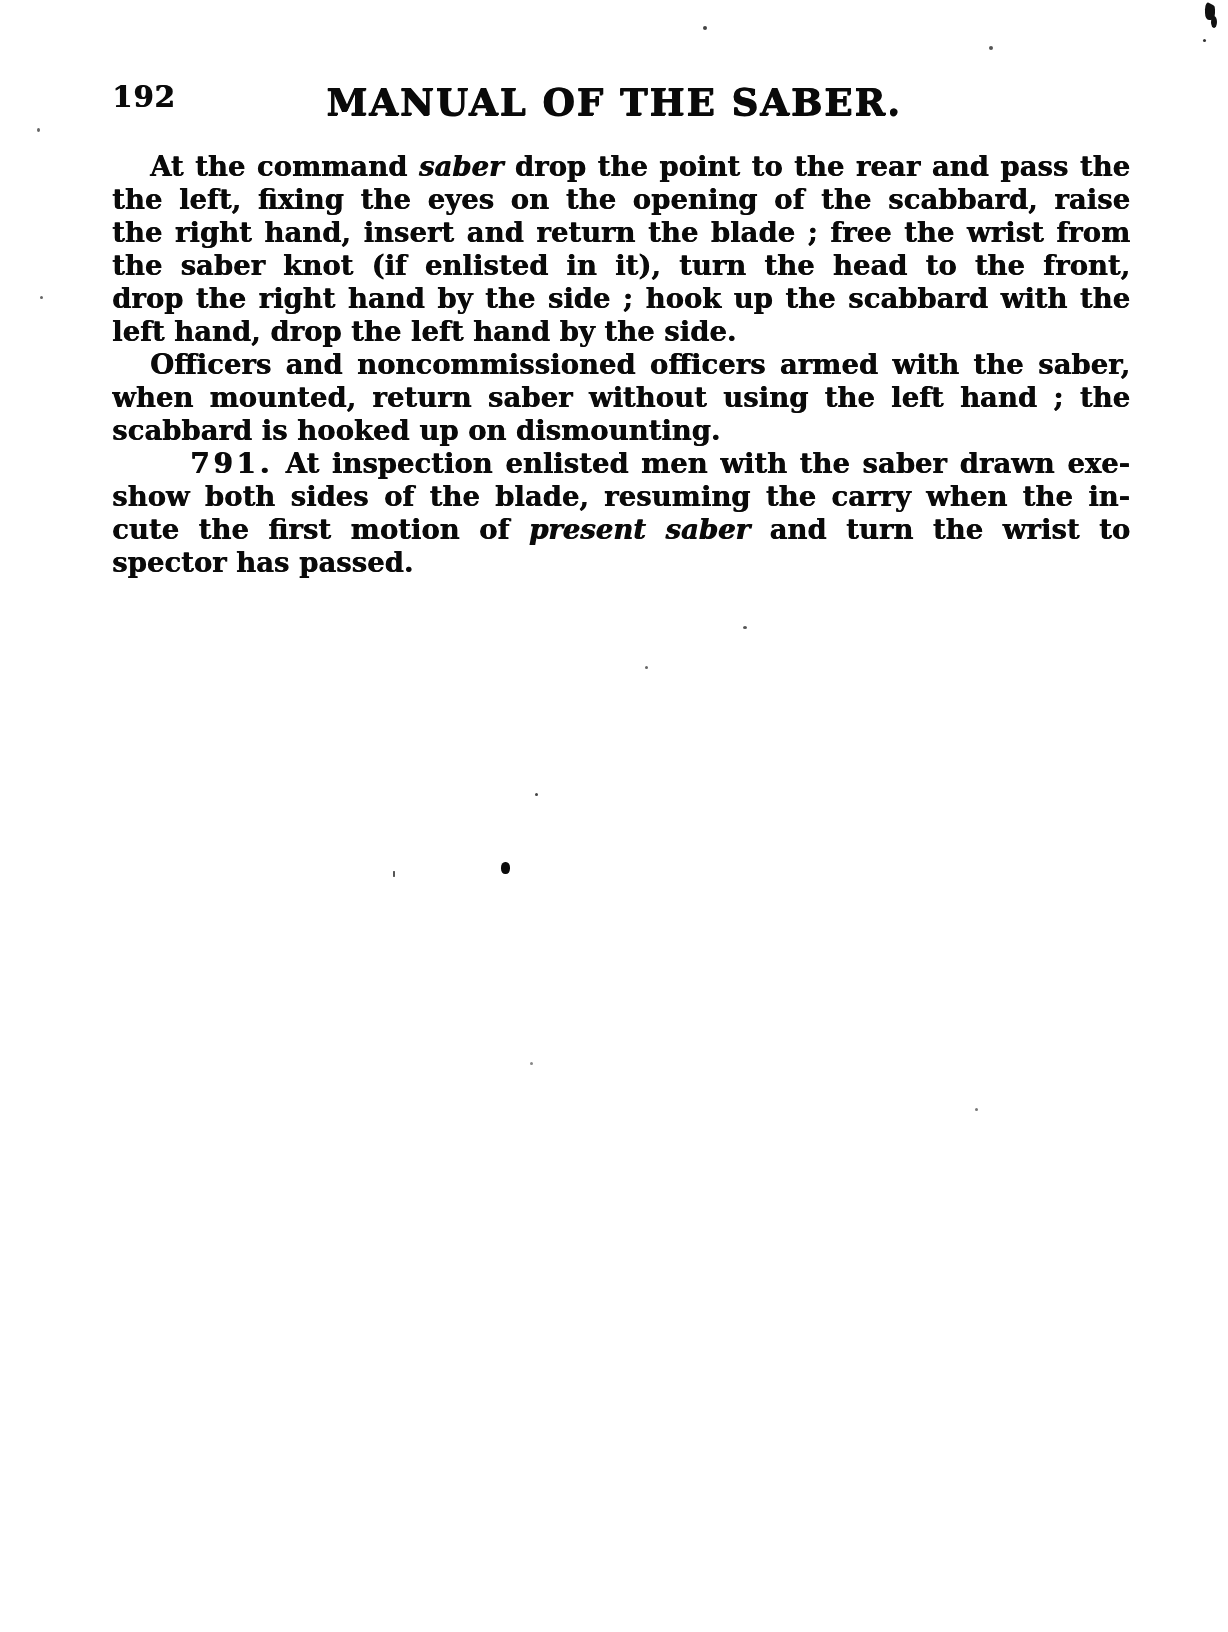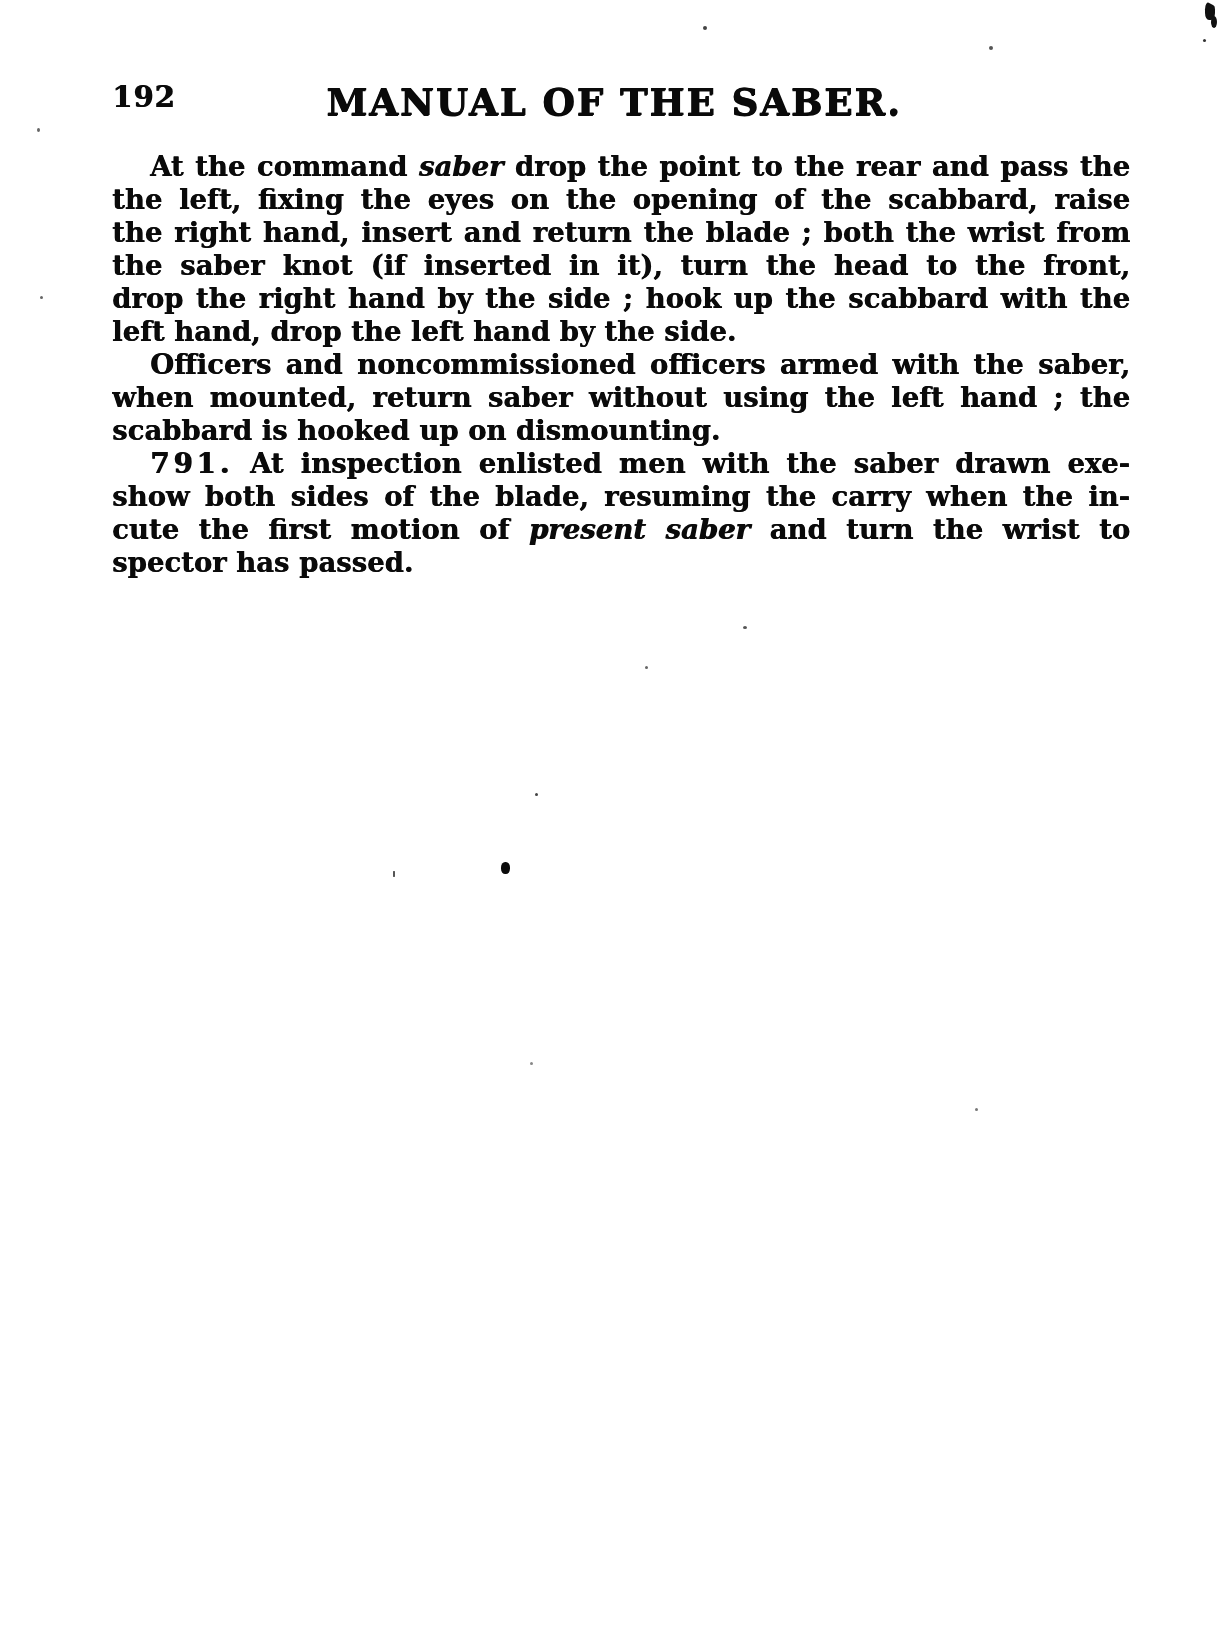--- a/index.html
+++ b/index.html
@@ -65,20 +65,21 @@
   }
   .line.indent { padding-left: 38px; }
   .line.last {
     text-align: right;
     text-align-last: left;
   }
   .seg-r { }
   .seg-b {
     letter-spacing: 4px;
     text-shadow: 1px 0 0 currentColor;
+    margin-left: 40px;
   }
   .seg-bi {
     font-style: italic;
     text-shadow: 0.8px 0 0 currentColor;
   }
   
   .speck {
     position: absolute;
     pointer-events: none;
   }
@@ -90,22 +91,22 @@
 
   <div class="header">
     <span class="page-num">192</span>
     <div class="title">MANUAL OF THE SABER.</div>
   </div>
 
   <div class="body-text" id="body-text">
       <div class="paragraph">
         <div class="line indent"><span class="seg-r">At the command </span><span class="seg-bi">saber</span><span class="seg-r"> drop the point to the rear and pass the</span></div>
         <div class="line"><span class="seg-r">the left, fixing the eyes on the opening of the scabbard, raise</span></div>
-        <div class="line"><span class="seg-r">the right hand, insert and return the blade ; both the wrist from</span></div>
-        <div class="line"><span class="seg-r">the saber knot (if inserted in it), turn the head to the front,</span></div>
+        <div class="line"><span class="seg-r">the right hand, insert and return the blade ; free the wrist from</span></div>
+        <div class="line"><span class="seg-r">the saber knot (if enlisted in it), turn the head to the front,</span></div>
         <div class="line"><span class="seg-r">drop the right hand by the side ; hook up the scabbard with the</span></div>
         <div class="line last"><span class="seg-r">left hand, drop the left hand by the side.</span></div>
       </div>
       <div class="paragraph">
         <div class="line indent"><span class="seg-r">Officers and noncommissioned officers armed with the saber,</span></div>
         <div class="line"><span class="seg-r">when mounted, return saber without using the left hand ; the</span></div>
         <div class="line last"><span class="seg-r">scabbard is hooked up on dismounting.</span></div>
       </div>
       <div class="paragraph">
         <div class="line indent"><span class="seg-b">791.</span><span class="seg-r"> At inspection enlisted men with the saber drawn exe-</span></div>

